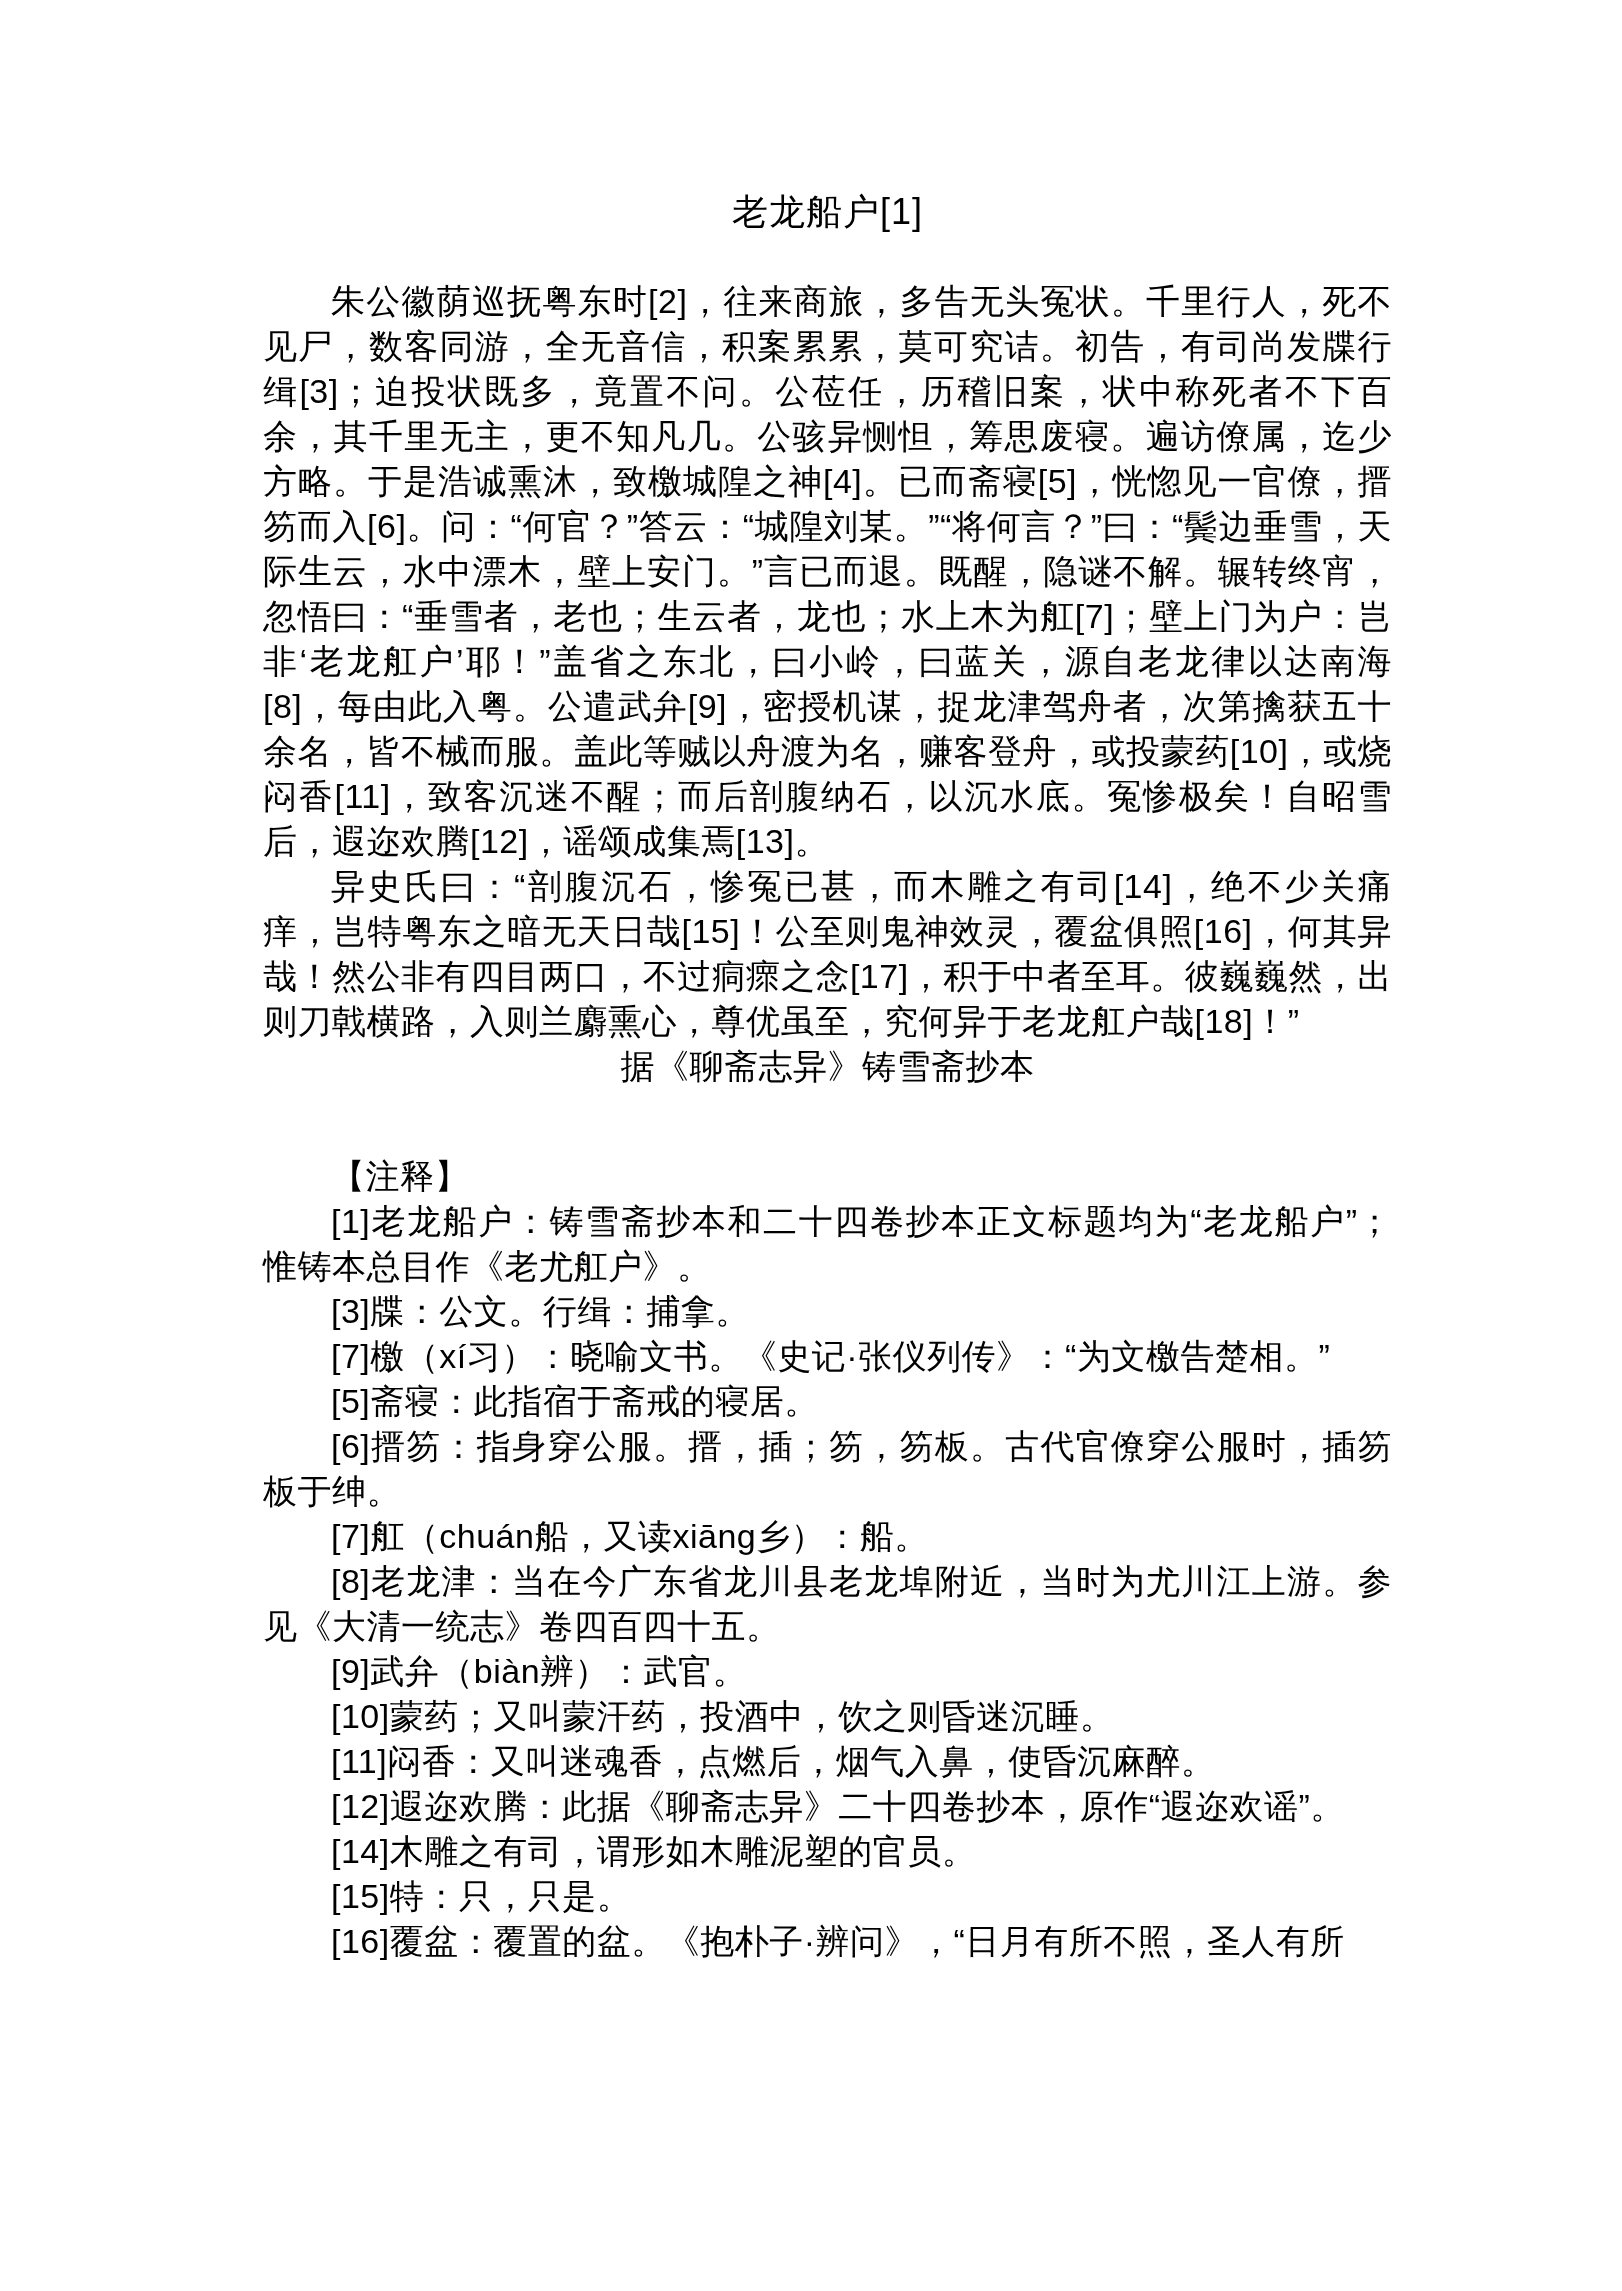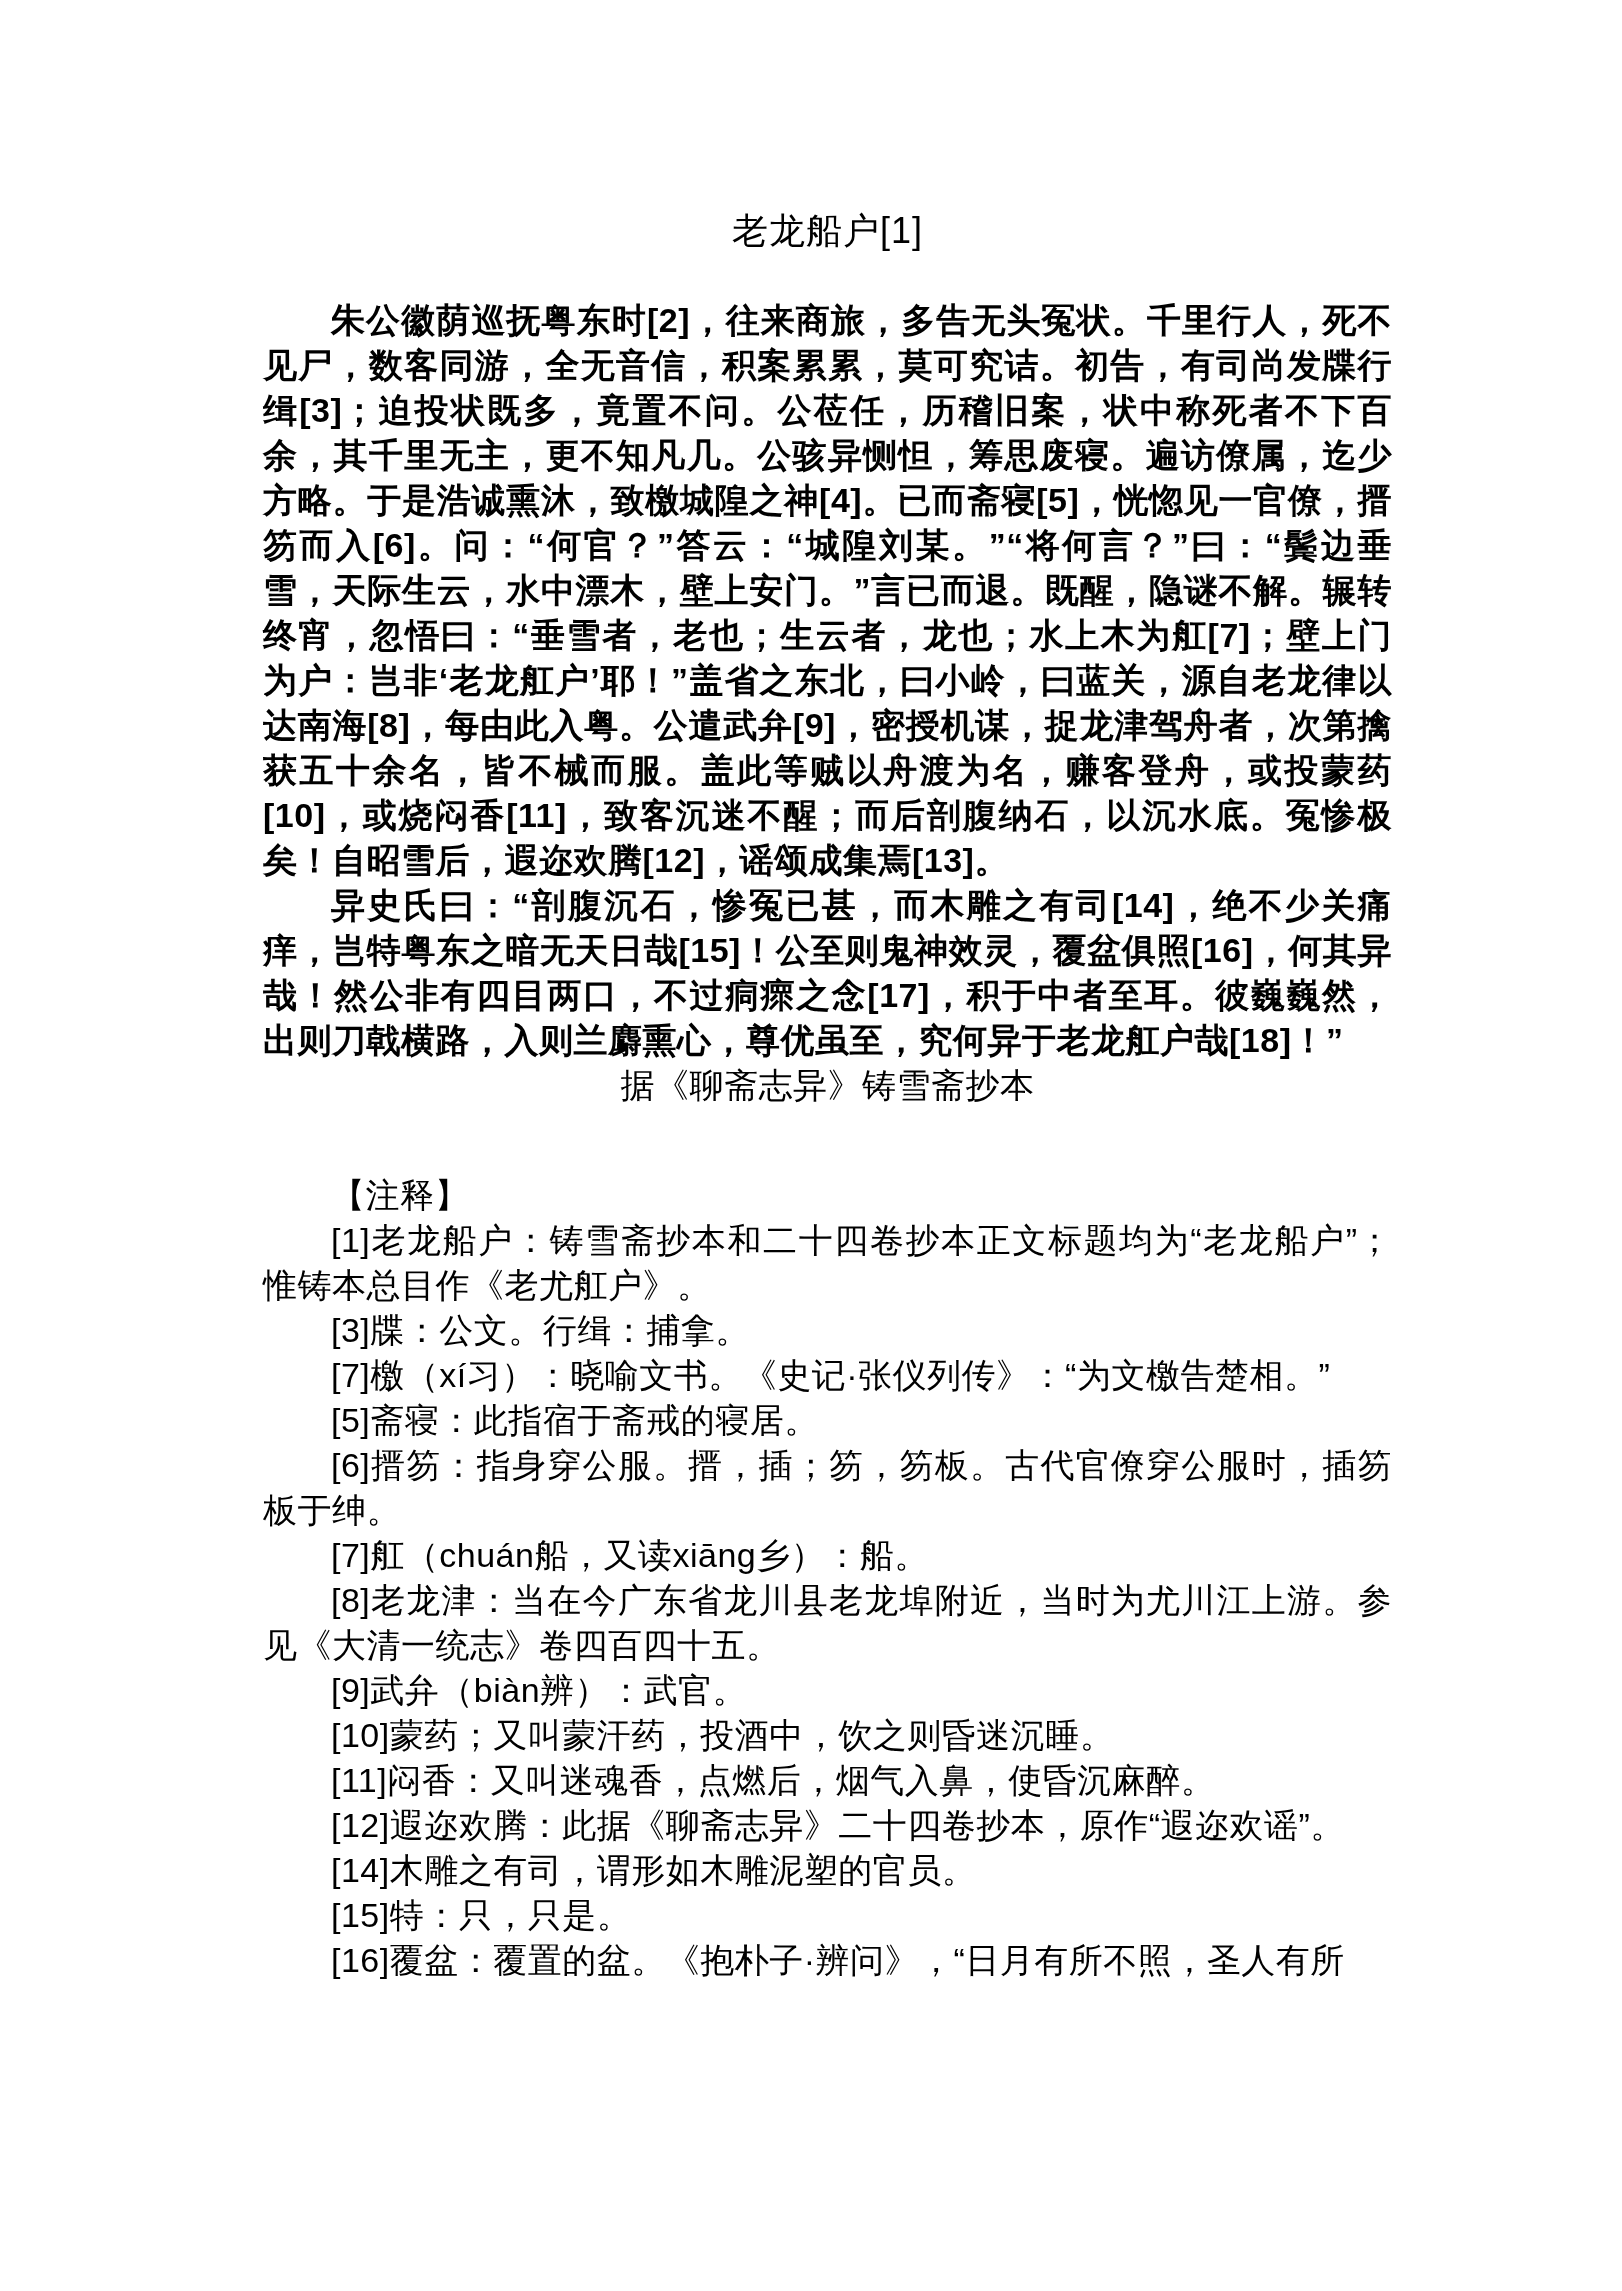--- a/index.html
+++ b/index.html
@@ -11,39 +11,38 @@
     width: 1622px;
     height: 2292px;
     position: relative;
     font-family: "Liberation Sans", sans-serif;
     color: #000000;
     overflow: hidden;
   }
   .column {
     position: absolute;
     left: 263px;
-    top: 208px;
+    top: 189px;
     width: 1129px;
   }
   .doc-title {
     font-size: 36px;
     line-height: 45px;
     text-align: center;
     font-weight: 500;
     margin: 0 0 45px 0;
     letter-spacing: 1px;
   }
   .body-text p {
     font-size: 34px;
     line-height: 45px;
     margin: 0;
     text-align: justify;
     text-indent: 2em;
     letter-spacing: 0.5px;
-    font-weight: bold;
   }
   .attribution {
     font-size: 34px;
     line-height: 45px;
     margin: 0;
     text-align: center;
     letter-spacing: 0.5px;
   }
   .notes-header {
     font-size: 34px;

